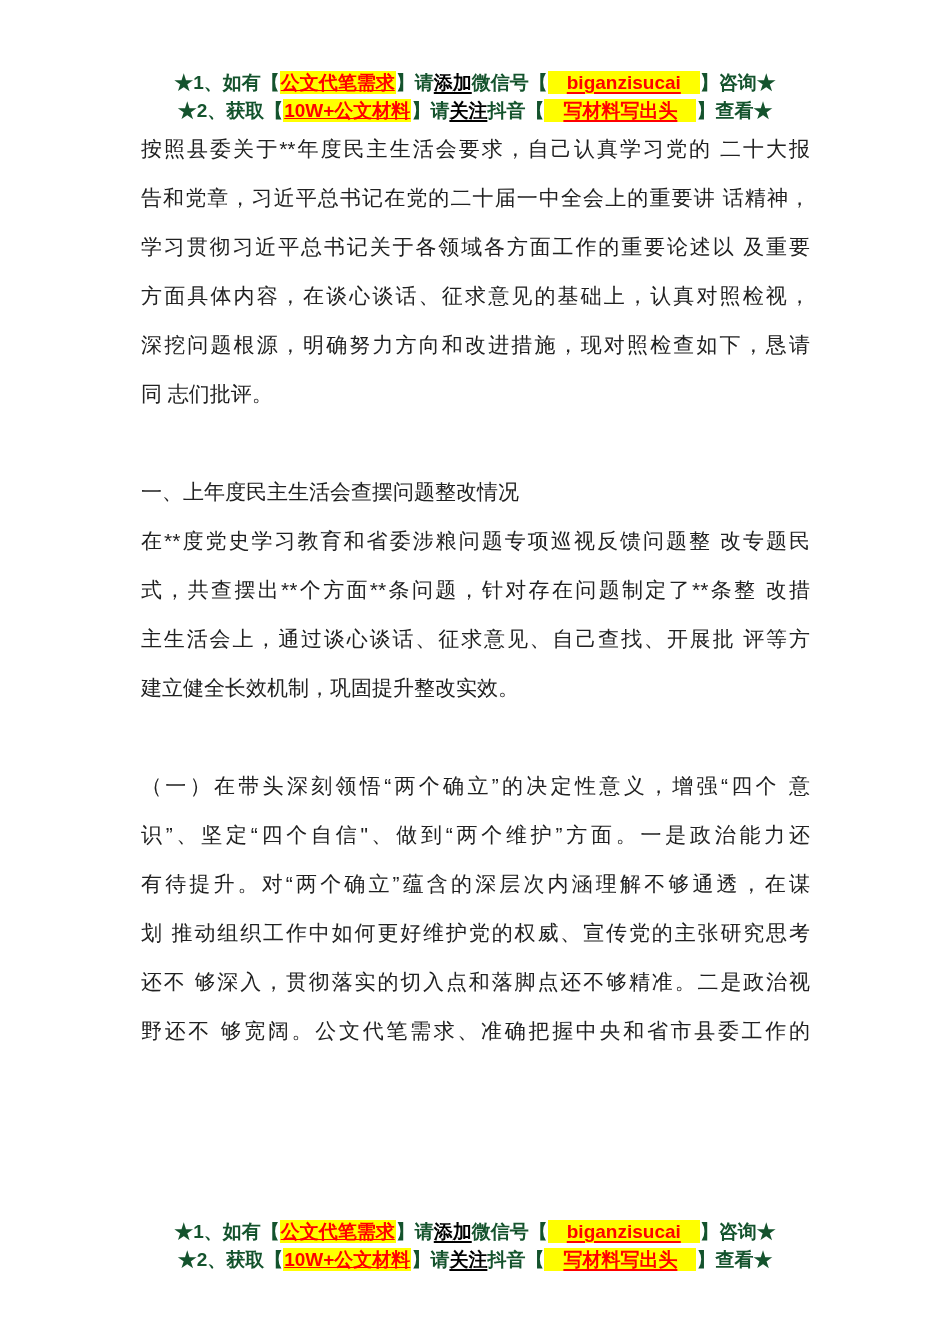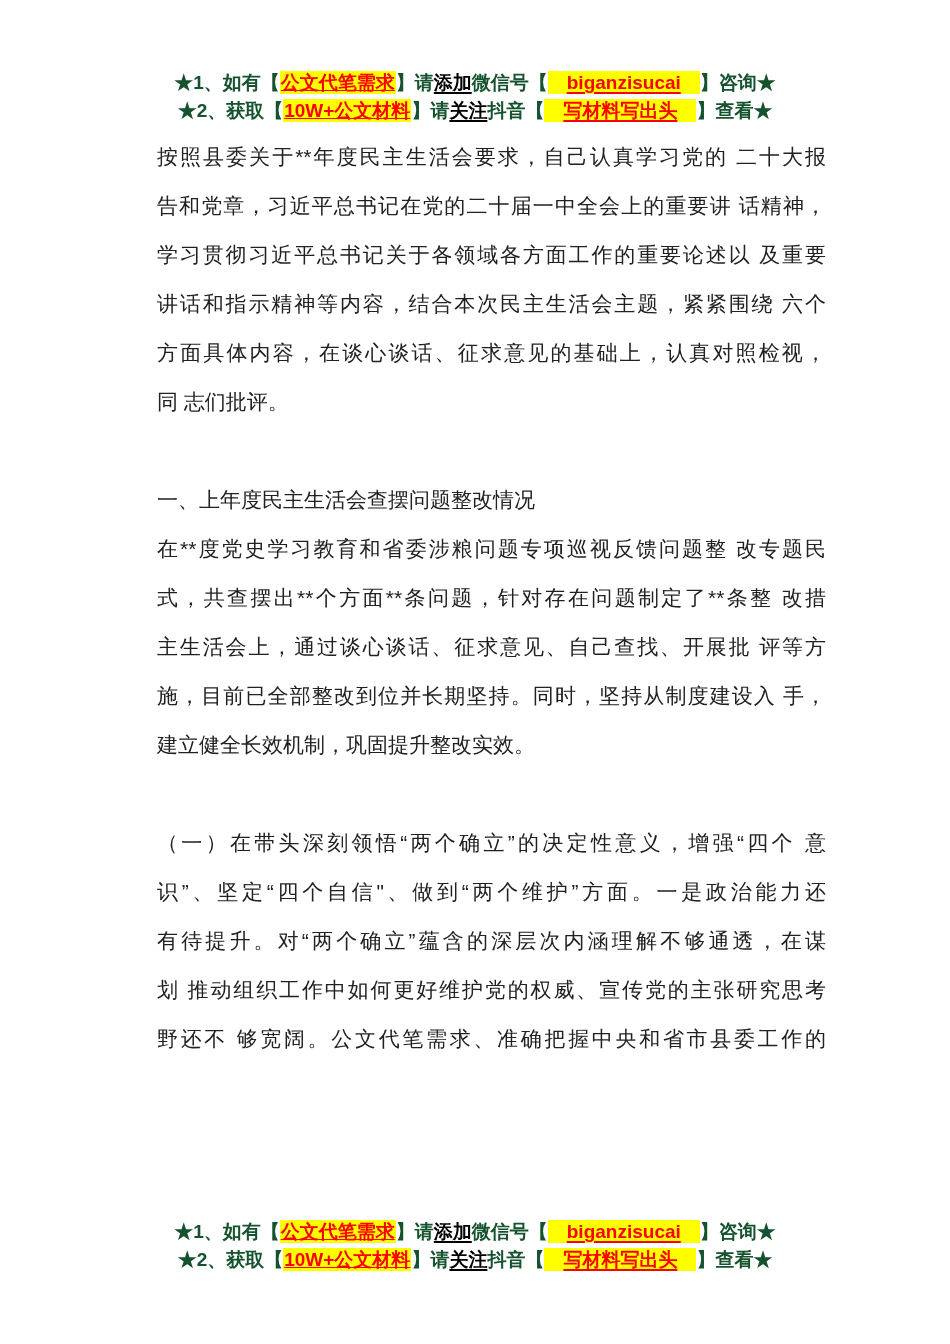--- a/index.html
+++ b/index.html
@@ -44,24 +44,23 @@
     background: #ffff00;
     padding: 1px 19px;
     text-decoration: underline;
     text-decoration-thickness: 2px;
     text-underline-offset: 3px;
   }
 
   
   .doc-body {
     position: absolute;
-    top: 132px;
+    top: 124px;
     left: 141px;
     width: 669px;
-    margin-left: 16px;
   }
   .body-line {
     height: 49px;
     line-height: 49px;
     font-size: 21px;
     color: #212121;
     text-align: justify;
     text-align-last: left;
     overflow: hidden;
     white-space: normal;
@@ -76,34 +75,34 @@
 
 <div class="promo promo-header">
     <div class="promo-line"><span class="seg plain">★1、如有【</span><span class="seg red-highlight">公文代笔需求</span><span class="seg plain">】请</span><span class="seg underline">添加</span><span class="seg plain">微信号【</span><span class="seg red-highlight-underline">biganzisucai</span><span class="seg plain">】咨询★</span></div>
     <div class="promo-line"><span class="seg plain">★2、获取【</span><span class="seg red-highlight">10W+公文材料</span><span class="seg plain">】请</span><span class="seg underline">关注</span><span class="seg plain">抖音【</span><span class="seg red-highlight-underline">写材料写出头</span><span class="seg plain">】查看★</span></div>
   </div>
 
 <div class="doc-body">
     <div class="body-line fill">按照县委关于**年度民主生活会要求，自己认真学习党的 二十大报</div>
     <div class="body-line fill">告和党章，习近平总书记在党的二十届一中全会上的重要讲 话精神，</div>
     <div class="body-line fill">学习贯彻习近平总书记关于各领域各方面工作的重要论述以 及重要</div>
-    <div class="body-line fill">讲话和指示精神等内容，结合本次民主生活会主题，紧紧围绕 六个</div>
     <div class="body-line fill">方面具体内容，在谈心谈话、征求意见的基础上，认真对照检视，</div>
+    <div class="body-line fill">深挖问题根源，明确努力方向和改进措施，现对照检查如下，恳请</div>
     <div class="body-line">同 志们批评。</div>
     <div class="body-line">&nbsp;</div>
     <div class="body-line">一、上年度民主生活会查摆问题整改情况</div>
     <div class="body-line fill">在**度党史学习教育和省委涉粮问题专项巡视反馈问题整 改专题民</div>
     <div class="body-line fill">式，共查摆出**个方面**条问题，针对存在问题制定了**条整 改措</div>
     <div class="body-line fill">主生活会上，通过谈心谈话、征求意见、自己查找、开展批 评等方</div>
-    <div class="body-line fill">施，目前已全部整改到位并长期坚持。同时，坚持从制度建设入 手，</div>
     <div class="body-line">建立健全长效机制，巩固提升整改实效。</div>
     <div class="body-line">&nbsp;</div>
     <div class="body-line fill">（一）在带头深刻领悟“两个确立”的决定性意义，增强“四个 意</div>
     <div class="body-line fill">识”、坚定“四个自信"、做到“两个维护”方面。一是政治能力还</div>
     <div class="body-line fill">有待提升。对“两个确立”蕴含的深层次内涵理解不够通透，在谋</div>
     <div class="body-line fill">划 推动组织工作中如何更好维护党的权威、宣传党的主张研究思考</div>
+    <div class="body-line fill">还不 够深入，贯彻落实的切入点和落脚点还不够精准。二是政治视</div>
     <div class="body-line fill">野还不 够宽阔。公文代笔需求、准确把握中央和省市县委工作的</div>
   </div>
 
 <div class="promo promo-footer">
     <div class="promo-line"><span class="seg plain">★1、如有【</span><span class="seg red-highlight">公文代笔需求</span><span class="seg plain">】请</span><span class="seg underline">添加</span><span class="seg plain">微信号【</span><span class="seg red-highlight-underline">biganzisucai</span><span class="seg plain">】咨询★</span></div>
     <div class="promo-line"><span class="seg plain">★2、获取【</span><span class="seg red-highlight">10W+公文材料</span><span class="seg plain">】请</span><span class="seg underline">关注</span><span class="seg plain">抖音【</span><span class="seg red-highlight-underline">写材料写出头</span><span class="seg plain">】查看★</span></div>
   </div>
 
 </body></html>

